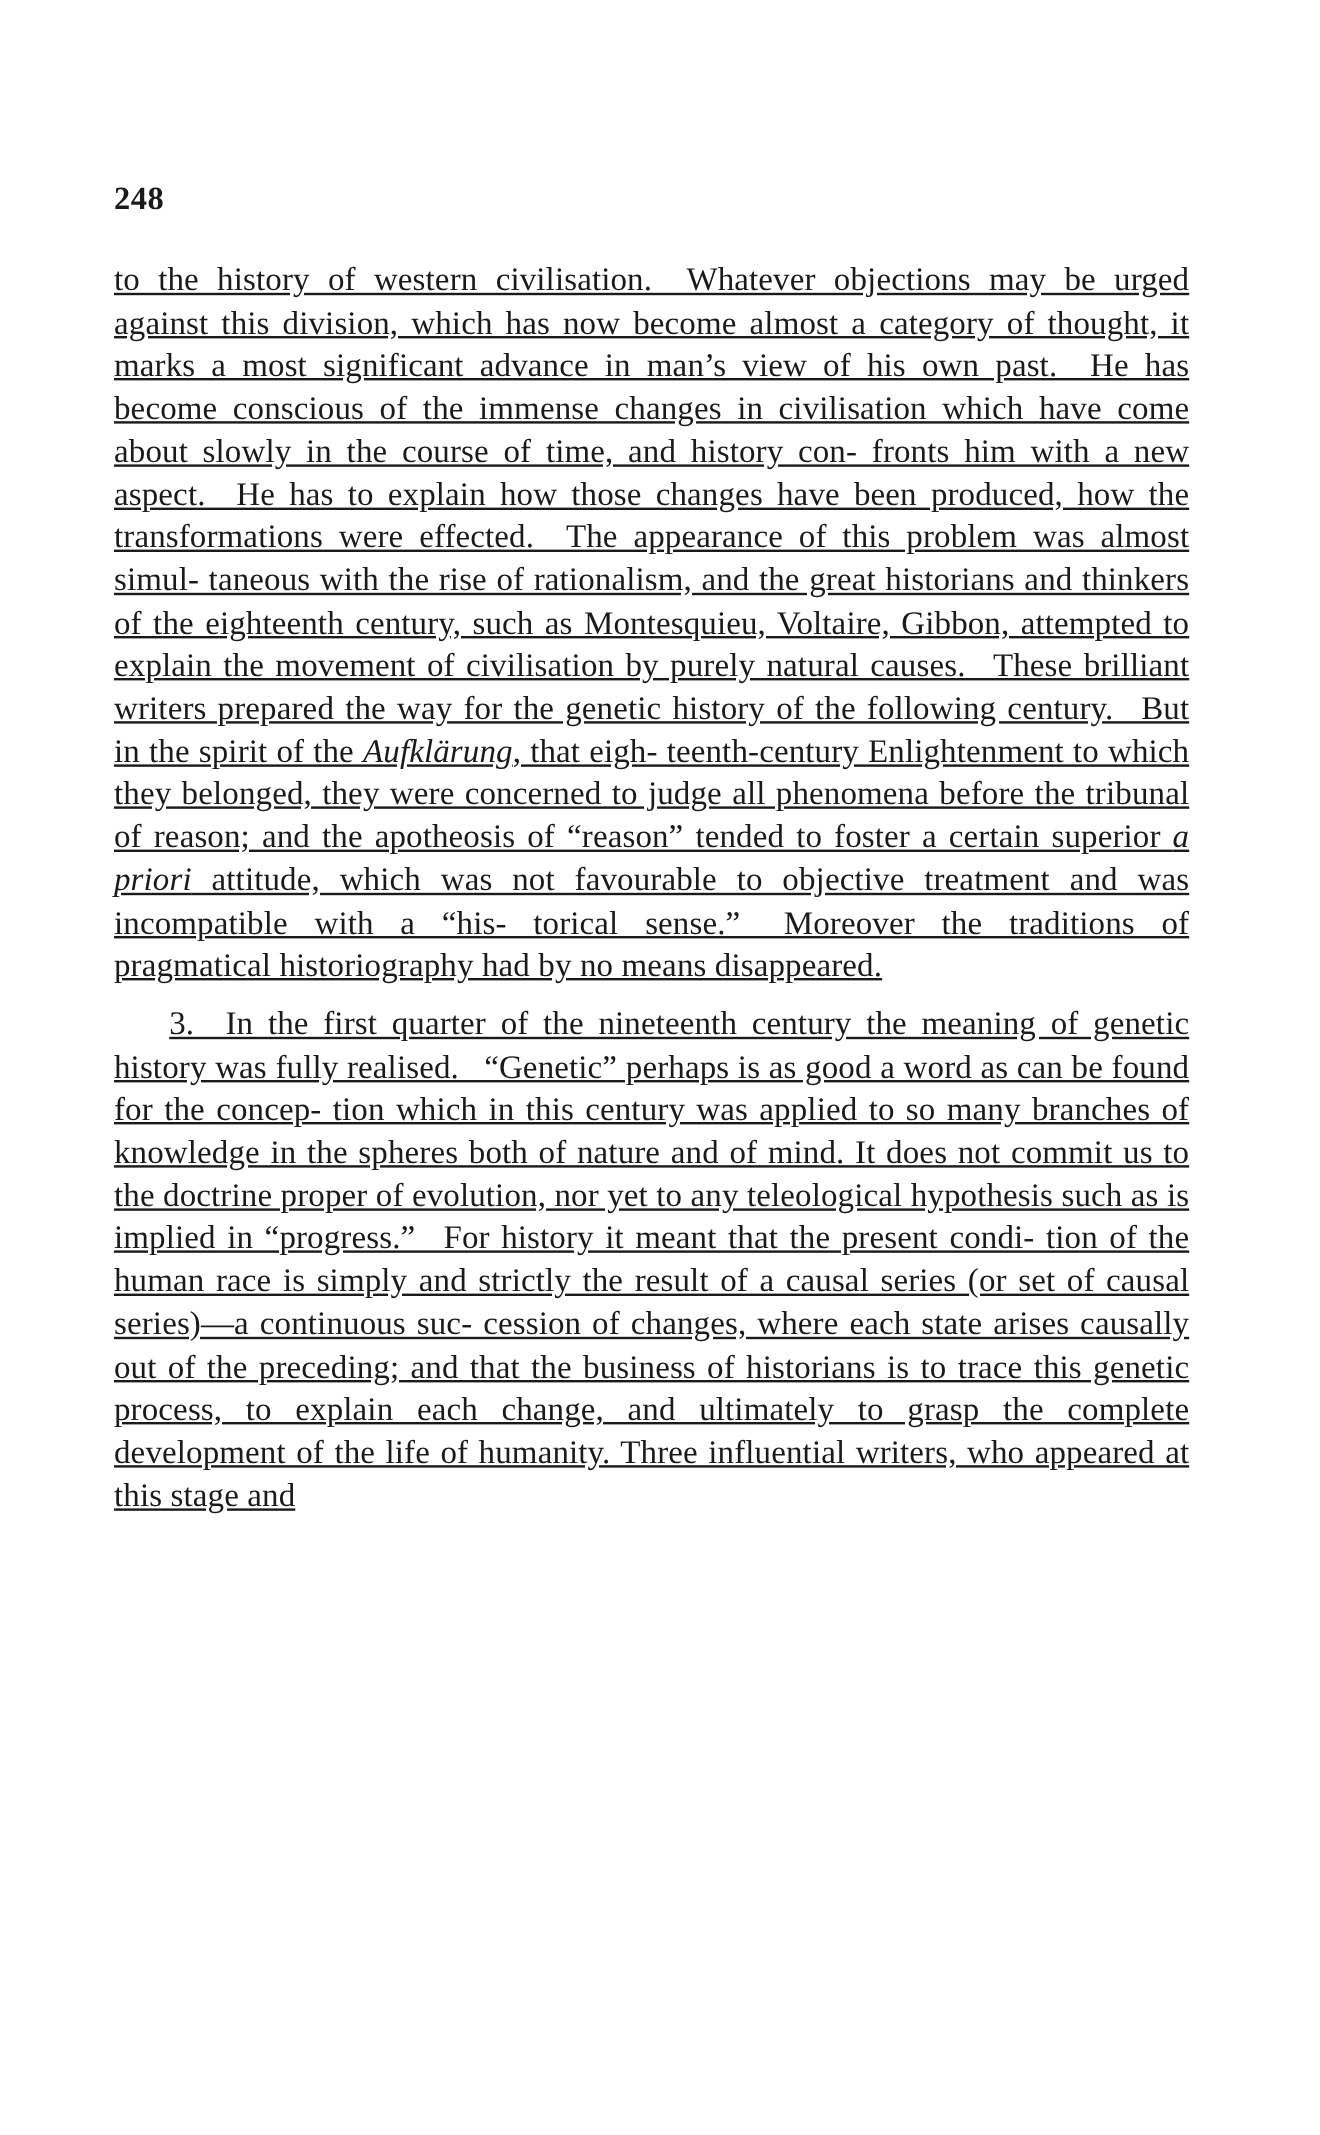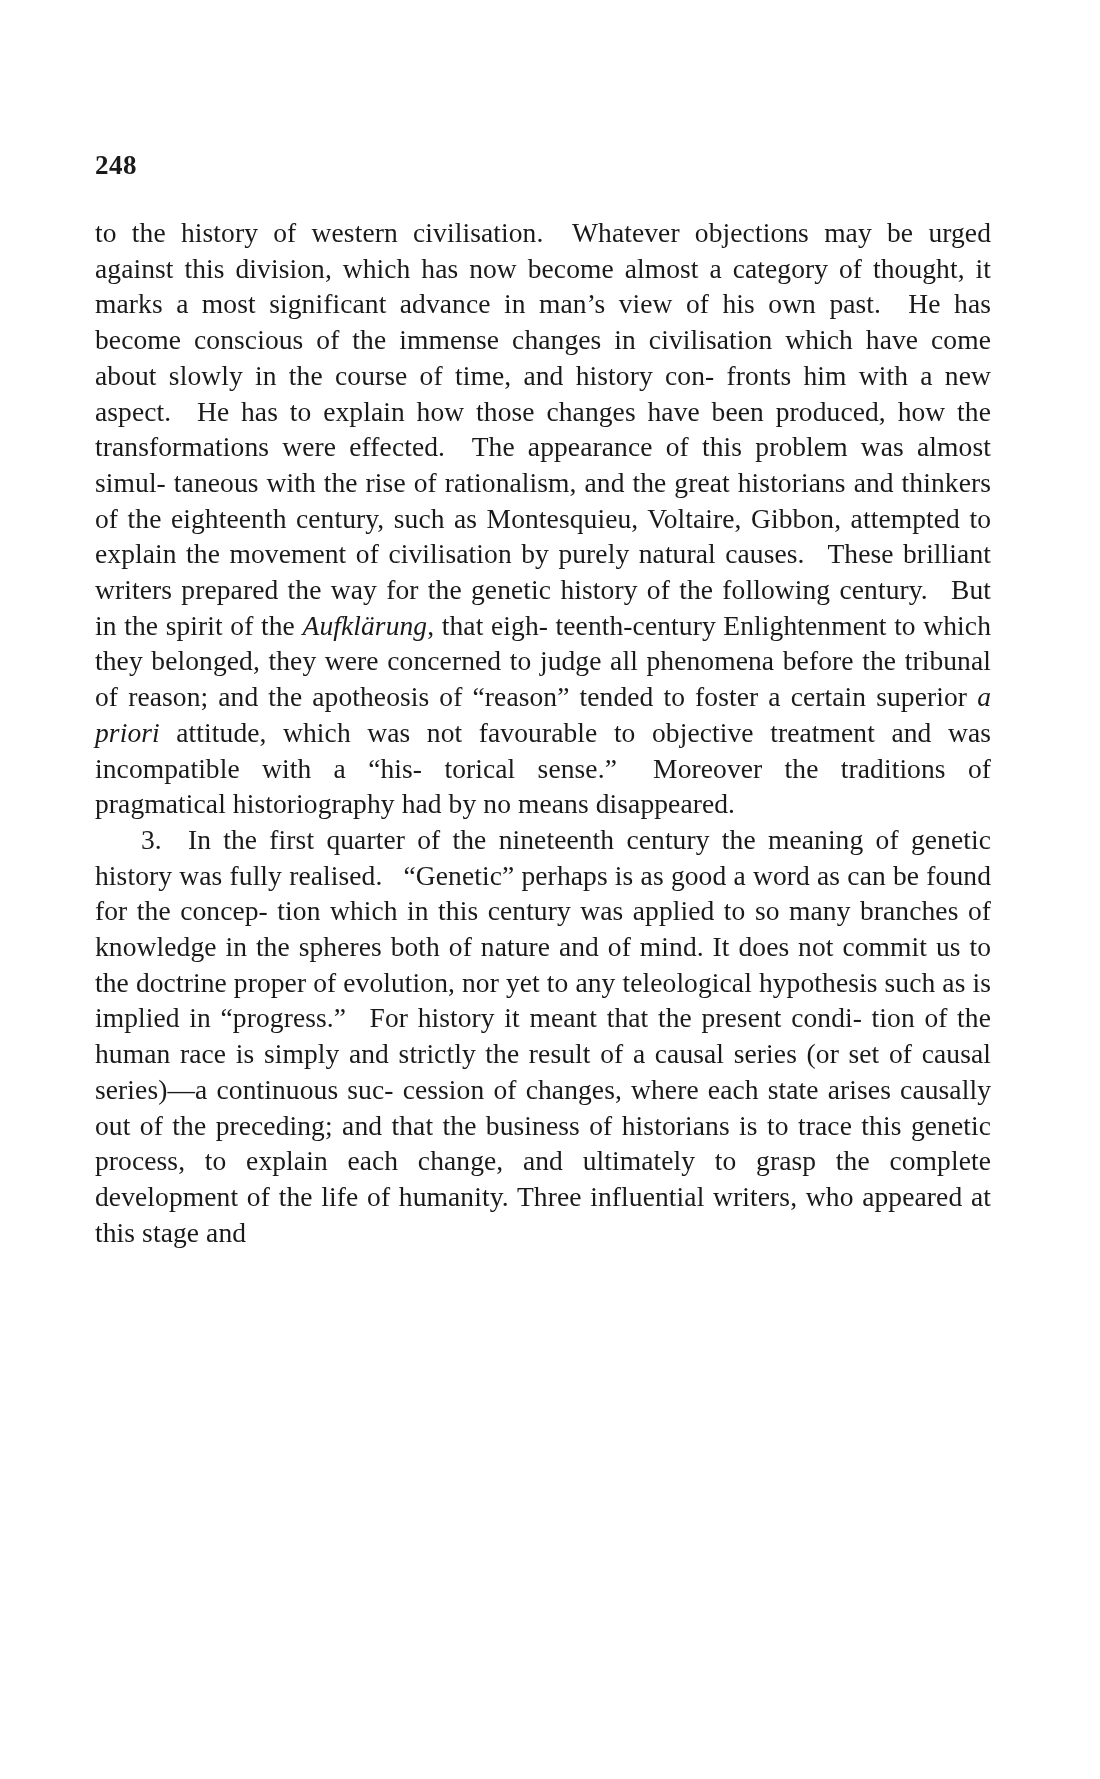--- a/index.html
+++ b/index.html
@@ -40,23 +40,25 @@
   }
   .body-text {
     font-size: 27.5px;
     line-height: 35.7px;
     text-align: justify;
     text-justify: inter-word;
     letter-spacing: 0.1px;
   }
   .body-text p {
     margin: 0;
+    text-decoration: underline;
   }
   .body-text p.indent {
     text-indent: 46px;
+    margin-top: 13px;
   }
   .it {
     font-style: italic;
   }
 </style>
 </head>
 <body>
 
 <div class="page">
 

